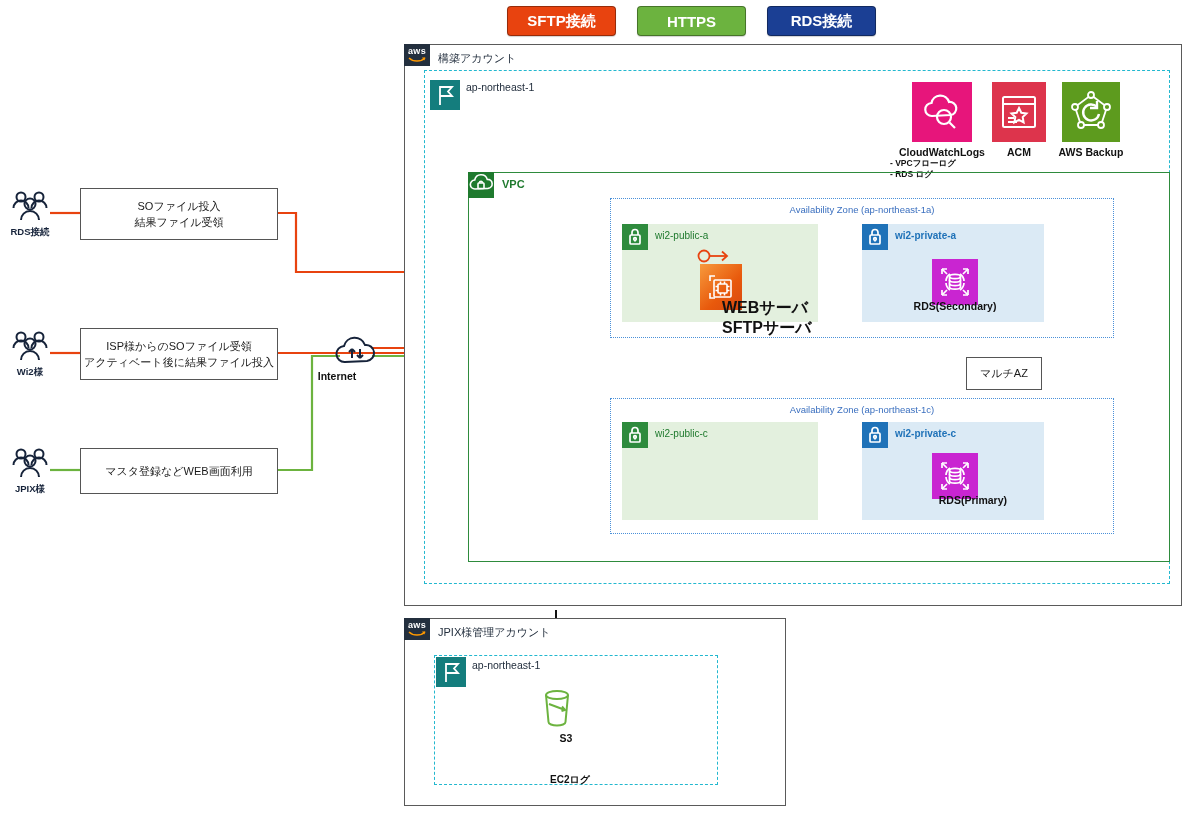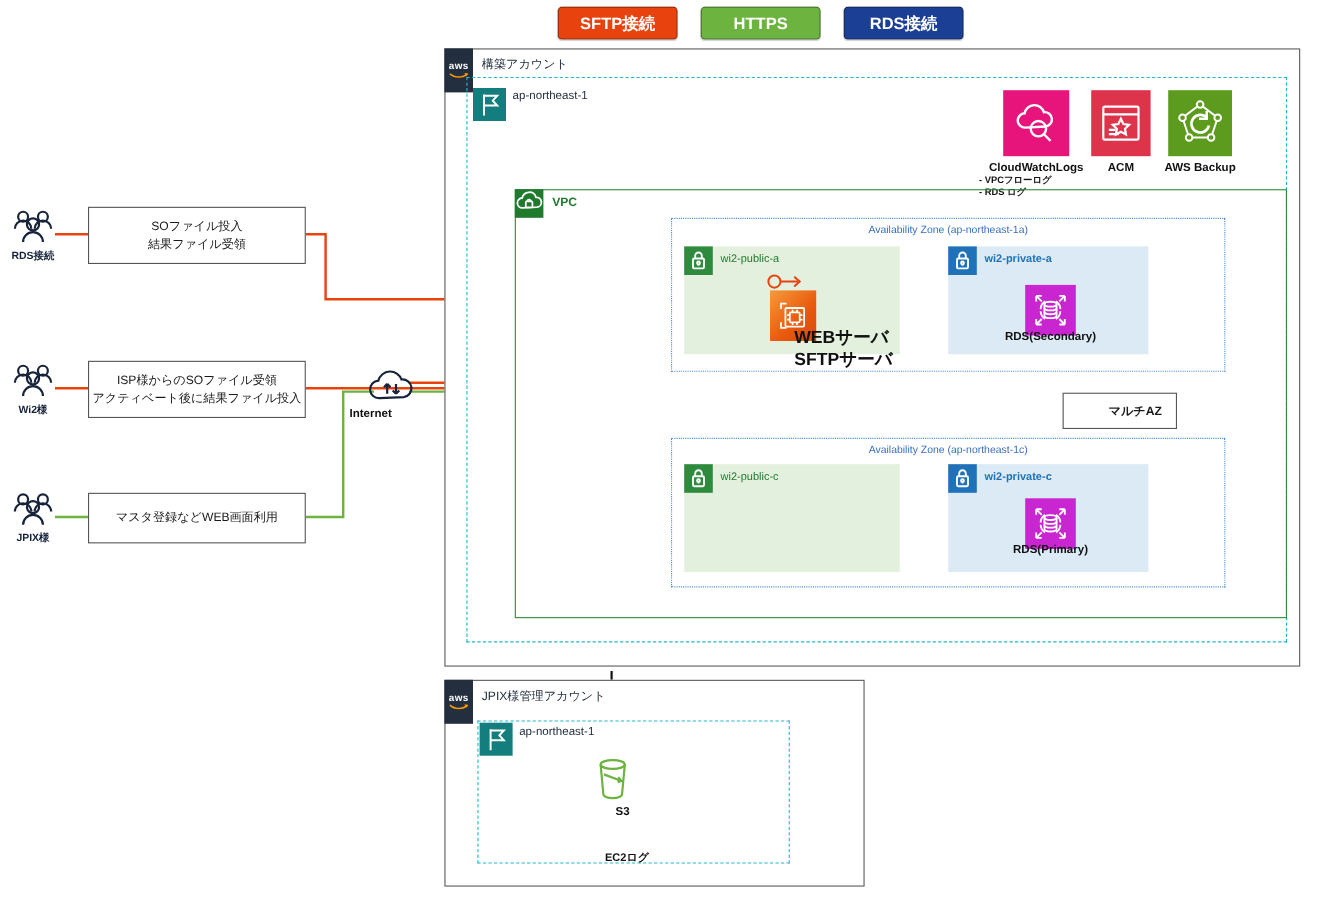--- a/index.html
+++ b/index.html
@@ -9,21 +9,21 @@
 
   
   .legend-chip{position:absolute;height:28px;border-radius:4px;display:flex;
      align-items:center;justify-content:center;color:#fff;font-weight:bold;
      font-size:15px;border:1px solid rgba(0,0,0,.35);
      box-shadow:0 1px 1px rgba(0,0,0,.18);}
 
   
   .acct{position:absolute;border:1px solid #5a5a5a;background:#fff;}
   .acct-title{position:absolute;font-size:11px;color:#232f3e;}
-  .awslogo{position:absolute;width:26px;height:40px;background:#232f3e;
+  .awslogo{position:absolute;width:26px;height:22px;background:#232f3e;
      display:flex;flex-direction:column;align-items:center;justify-content:center;}
   .awslogo span{color:#fff;font-size:9px;font-weight:bold;letter-spacing:.3px;line-height:1;}
   .awslogo svg{display:block;margin-top:1px;}
 
   .region{position:absolute;border:1px dashed #22b8cf;}
   .region-ico{position:absolute;width:30px;height:30px;background:#147d7d;}
   .region-lbl{position:absolute;font-size:10.5px;color:#232f3e;}
 
   .vpc{position:absolute;border:1px solid #2e8b3d;}
   .vpc-ico{position:absolute;width:26px;height:26px;background:#1f7a2e;}
@@ -44,21 +44,21 @@
 
   
   .node-ico{position:absolute;display:flex;align-items:center;justify-content:center;}
   .node-lbl{position:absolute;text-align:center;font-size:10.5px;font-weight:bold;color:#111;}
   .node-sub{position:absolute;text-align:center;font-size:9px;font-weight:bold;color:#111;margin-top:29px;}
 
   .actor-lbl{position:absolute;font-size:9.5px;font-weight:bold;color:#16233a;text-align:center;}
   .descbox{position:absolute;border:1.5px solid #555;background:#fff;display:flex;
      align-items:center;justify-content:center;text-align:center;font-size:11px;line-height:1.5;}
   .multiaz{position:absolute;border:1.5px solid #555;background:#fff;display:flex;
-     align-items:center;justify-content:center;font-size:11px;font-weight:bold;padding-left:28px;}
+     align-items:center;justify-content:center;font-size:11px;font-weight:normal;}
 
   svg.overlay{position:absolute;left:0;top:0;width:1200px;height:819px;pointer-events:none;}
 </style>
 </head>
 <body>
 
 <div class="legend-chip" style="left:507px;top:6px;width:107px;background:#e8430f;">
   <span>SFTP接続</span>
 </div>
 <div class="legend-chip" style="left:637px;top:6px;width:107px;background:#6cb33f;">
@@ -368,21 +368,21 @@
       <g fill="none" stroke="#fff" stroke-width="1.7">
     <ellipse cx="17" cy="11.5" rx="5.5" ry="2.2"></ellipse>
     <path d="M11.5,11.5 L11.5,22 a5.5,2.2 0 0 0 11,0 L22.5,11.5"></path>
     <path d="M11.5,15 a5.5,2.2 0 0 0 11,0 M11.5,18.5 a5.5,2.2 0 0 0 11,0"></path>
     <path d="M8,16 a9,9 0 0 1 4,-7 M26,16 a9,9 0 0 0 -4,-7 M8,18 a9,9 0 0 0 4,7 M26,18 a9,9 0 0 1 -4,7"></path>
     <path d="M4,4 L9,4 M4,4 L4,9 M30,4 L25,4 M30,4 L30,9 M4,30 L9,30 M4,30 L4,25 M30,30 L25,30 M30,30 L30,25"></path>
     <path d="M4,4 L9,9 M30,4 L25,9 M4,30 L9,25 M30,30 L25,25"></path>
       </g>
     </svg>
 </div>
-<div class="node-lbl" style="left:903px;top:494px;width:104px;">RDS(Primary)</div>
+<div class="node-lbl" style="left:903px;top:494px;width:104px;text-align:right;">RDS(Primary)</div>
 
 <div class="multiaz" style="left:966px;top:357px;width:74px;height:31px;">
   <span>マルチAZ</span>
 </div>
 
 <div class="acct" style="left:404px;top:618px;width:380px;height:186px;"></div>
 <div class="awslogo" style="left:404px;top:618px;">
   <span>aws</span>
   <svg width="18" height="6" viewBox="0 0 18 6">
       <path d="M1,1 C5,5 13,5 17,1" fill="none" stroke="#ff9900" stroke-width="1.4"></path>

